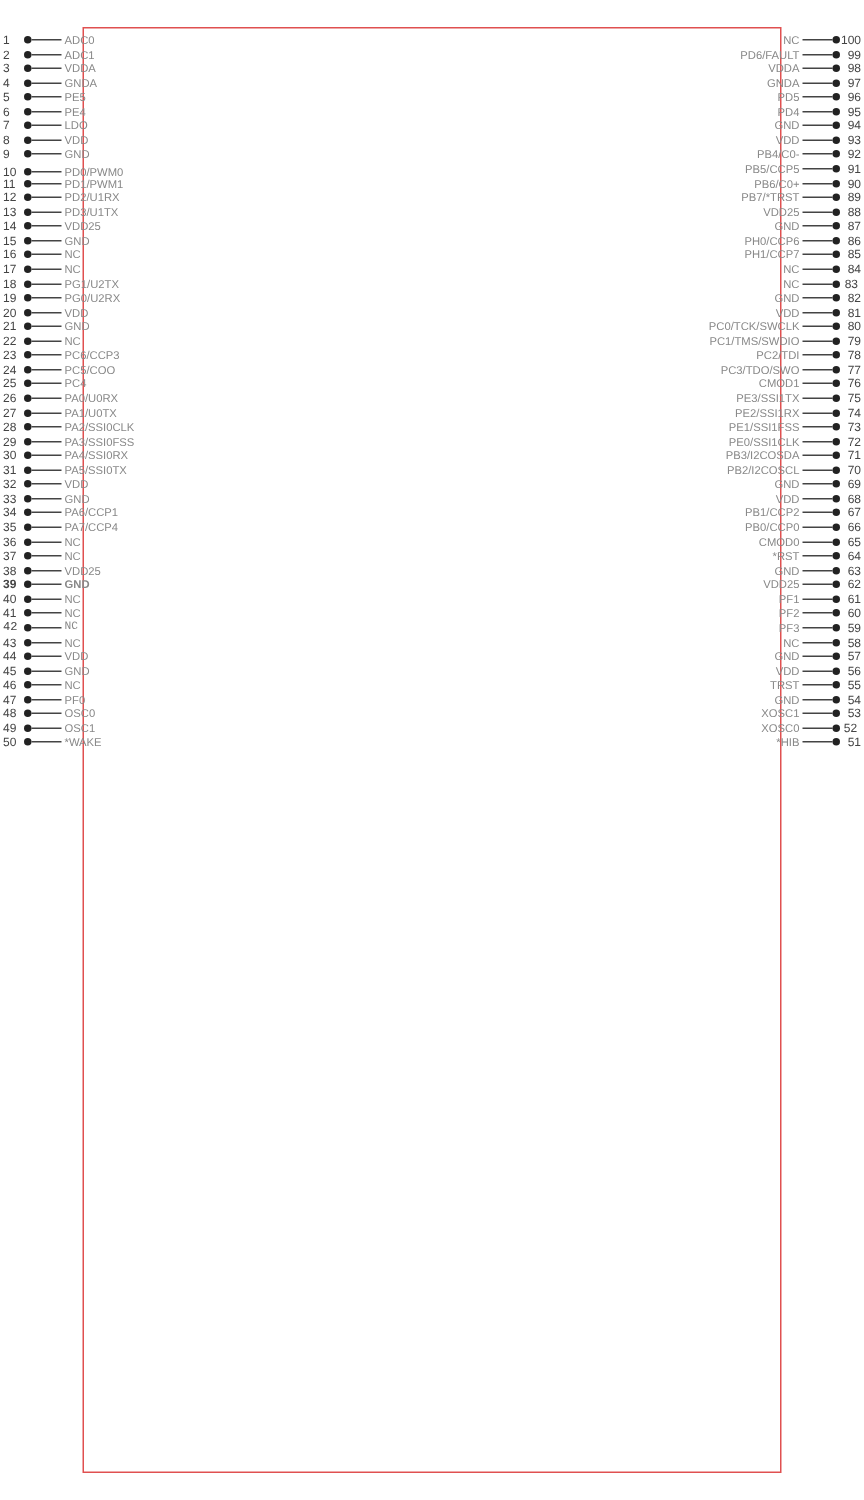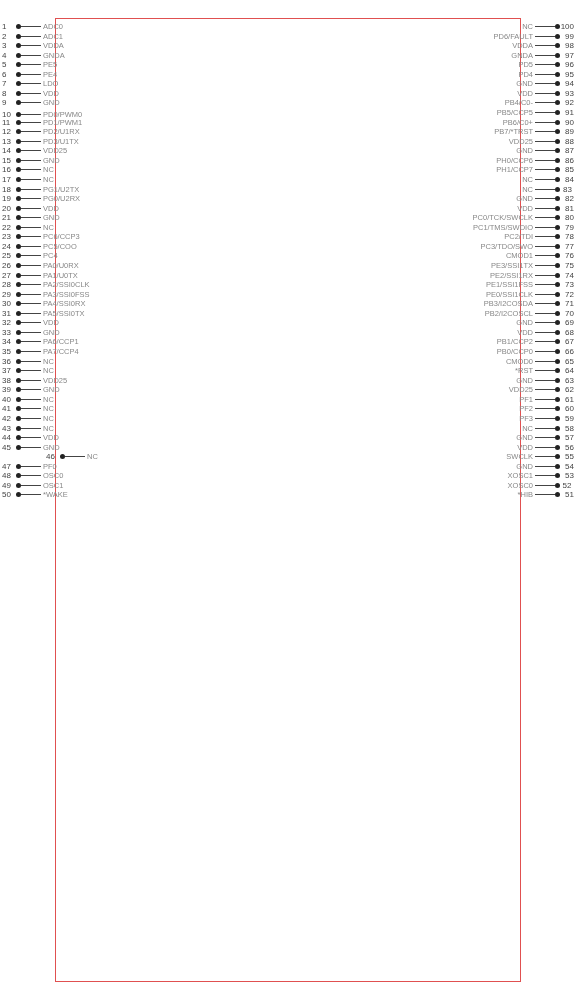--- a/index.html
+++ b/index.html
@@ -295,39 +295,39 @@
       <div class="pin-dot" style="width: 5px; height: 5px; background: rgb(34, 34, 34); border-radius: 50%; flex-shrink: 0;"></div>
       <div class="pin-line" style="width: 20px; height: 1px; background: rgb(68, 68, 68); flex-shrink: 0;"></div>
       <span class="pin-label left" style="font-size: 7.5px; color: rgb(136, 136, 136); padding-left: 2px; white-space: nowrap;">NC</span>
     </div>
     <div class="pin-row left" style="position: absolute; top: 375.72px; left: 0px; width: 56px; display: flex; align-items: center; height: 9px;">
       <span class="pin-number left" style="min-width: 16px; font-size: 8px; color: rgb(68, 68, 68);">38</span>
       <div class="pin-dot" style="width: 5px; height: 5px; background: rgb(34, 34, 34); border-radius: 50%; flex-shrink: 0;"></div>
       <div class="pin-line" style="width: 20px; height: 1px; background: rgb(68, 68, 68); flex-shrink: 0;"></div>
       <span class="pin-label left" style="font-size: 7.5px; color: rgb(136, 136, 136); padding-left: 2px; white-space: nowrap;">VDD25</span>
     </div>
-    <div class="pin-row left" style="position: absolute; top: 385.28px; left: 0px; width: 57px; display: flex; align-items: center; height: 9px;">
+    <div class="pin-row left" style="position: absolute; top: 385.28px; left: 0px; width: 57px; display: flex; align-items: center; height: 9px; font-weight: bold;">
       <span class="pin-number left" style="min-width: 16px; font-size: 8px; color: rgb(68, 68, 68);">39</span>
       <div class="pin-dot" style="width: 5px; height: 5px; background: rgb(34, 34, 34); border-radius: 50%; flex-shrink: 0;"></div>
       <div class="pin-line" style="width: 20px; height: 1px; background: rgb(68, 68, 68); flex-shrink: 0;"></div>
       <span class="pin-label left" style="font-size: 7.5px; color: rgb(136, 136, 136); padding-left: 2px; white-space: nowrap;">GND</span>
     </div>
     <div class="pin-row left" style="position: absolute; top: 394.84px; left: 0px; width: 57px; display: flex; align-items: center; height: 9px;">
       <span class="pin-number left" style="min-width: 16px; font-size: 8px; color: rgb(68, 68, 68);">40</span>
       <div class="pin-dot" style="width: 5px; height: 5px; background: rgb(34, 34, 34); border-radius: 50%; flex-shrink: 0;"></div>
       <div class="pin-line" style="width: 20px; height: 1px; background: rgb(68, 68, 68); flex-shrink: 0;"></div>
       <span class="pin-label left" style="font-size: 7.5px; color: rgb(136, 136, 136); padding-left: 2px; white-space: nowrap;">NC</span>
     </div>
     <div class="pin-row left" style="position: absolute; top: 404.4px; left: 0px; width: 57px; display: flex; align-items: center; height: 9px;">
       <span class="pin-number left" style="min-width: 16px; font-size: 8px; color: rgb(68, 68, 68);">41</span>
       <div class="pin-dot" style="width: 5px; height: 5px; background: rgb(34, 34, 34); border-radius: 50%; flex-shrink: 0;"></div>
       <div class="pin-line" style="width: 20px; height: 1px; background: rgb(68, 68, 68); flex-shrink: 0;"></div>
       <span class="pin-label left" style="font-size: 7.5px; color: rgb(136, 136, 136); padding-left: 2px; white-space: nowrap;">NC</span>
     </div>
-    <div class="pin-row left" style="position: absolute; top: 413.96px; left: 0px; width: 57px; display: flex; align-items: center; height: 9px;">
+    <div class="pin-row left" style="position: absolute; top: 413.96px; left: 0px; width: 57px; display: flex; align-items: center; height: 9px; font-family: Liberation Mono, monospace;">
       <span class="pin-number left" style="min-width: 16px; font-size: 8px; color: rgb(68, 68, 68);">42</span>
       <div class="pin-dot" style="width: 5px; height: 5px; background: rgb(34, 34, 34); border-radius: 50%; flex-shrink: 0;"></div>
       <div class="pin-line" style="width: 20px; height: 1px; background: rgb(68, 68, 68); flex-shrink: 0;"></div>
       <span class="pin-label left" style="font-size: 7.5px; color: rgb(136, 136, 136); padding-left: 2px; white-space: nowrap;">NC</span>
     </div>
     <div class="pin-row left" style="position: absolute; top: 423.52px; left: 0px; width: 57px; display: flex; align-items: center; height: 9px;">
       <span class="pin-number left" style="min-width: 16px; font-size: 8px; color: rgb(68, 68, 68);">43</span>
       <div class="pin-dot" style="width: 5px; height: 5px; background: rgb(34, 34, 34); border-radius: 50%; flex-shrink: 0;"></div>
       <div class="pin-line" style="width: 20px; height: 1px; background: rgb(68, 68, 68); flex-shrink: 0;"></div>
       <span class="pin-label left" style="font-size: 7.5px; color: rgb(136, 136, 136); padding-left: 2px; white-space: nowrap;">NC</span>
@@ -338,21 +338,21 @@
       <div class="pin-line" style="width: 20px; height: 1px; background: rgb(68, 68, 68); flex-shrink: 0;"></div>
       <span class="pin-label left" style="font-size: 7.5px; color: rgb(136, 136, 136); padding-left: 2px; white-space: nowrap;">VDD</span>
     </div>
     <div class="pin-row left" style="position: absolute; top: 442.64px; left: 0px; width: 57px; display: flex; align-items: center; height: 9px;">
       <span class="pin-number left" style="min-width: 16px; font-size: 8px; color: rgb(68, 68, 68);">45</span>
       <div class="pin-dot" style="width: 5px; height: 5px; background: rgb(34, 34, 34); border-radius: 50%; flex-shrink: 0;"></div>
       <div class="pin-line" style="width: 20px; height: 1px; background: rgb(68, 68, 68); flex-shrink: 0;"></div>
       <span class="pin-label left" style="font-size: 7.5px; color: rgb(136, 136, 136); padding-left: 2px; white-space: nowrap;">GND</span>
     </div>
     <div class="pin-row left" style="position: absolute; top: 452.2px; left: 0px; width: 57px; display: flex; align-items: center; height: 9px;">
-      <span class="pin-number left" style="min-width: 16px; font-size: 8px; color: rgb(68, 68, 68); margin-left: 44px;">46</span>
+      <span class="pin-number left" style="min-width: 16px; font-size: 8px; color: rgb(68, 68, 68);">46</span>
       <div class="pin-dot" style="width: 5px; height: 5px; background: rgb(34, 34, 34); border-radius: 50%; flex-shrink: 0;"></div>
       <div class="pin-line" style="width: 20px; height: 1px; background: rgb(68, 68, 68); flex-shrink: 0;"></div>
       <span class="pin-label left" style="font-size: 7.5px; color: rgb(136, 136, 136); padding-left: 2px; white-space: nowrap;">NC</span>
     </div>
     <div class="pin-row left" style="position: absolute; top: 461.76px; left: 0px; width: 57px; display: flex; align-items: center; height: 9px;">
       <span class="pin-number left" style="min-width: 16px; font-size: 8px; color: rgb(68, 68, 68);">47</span>
       <div class="pin-dot" style="width: 5px; height: 5px; background: rgb(34, 34, 34); border-radius: 50%; flex-shrink: 0;"></div>
       <div class="pin-line" style="width: 20px; height: 1px; background: rgb(68, 68, 68); flex-shrink: 0;"></div>
       <span class="pin-label left" style="font-size: 7.5px; color: rgb(136, 136, 136); padding-left: 2px; white-space: nowrap;">PF0</span>
     </div>
@@ -641,21 +641,21 @@
     <div class="pin-row right" style="position: absolute; top: 442.64px; right: 0px; width: 57px; display: flex; align-items: center; flex-direction: row-reverse; height: 9px;">
       <span class="pin-number right" style="min-width: 16px; font-size: 8px; color: rgb(68, 68, 68); text-align: right; padding-right: 2px;">56</span>
       <div class="pin-dot" style="width: 5px; height: 5px; background: rgb(34, 34, 34); border-radius: 50%; flex-shrink: 0;"></div>
       <div class="pin-line" style="width: 20px; height: 1px; background: rgb(68, 68, 68); flex-shrink: 0;"></div>
       <span class="pin-label right" style="font-size: 7.5px; color: rgb(136, 136, 136); padding-right: 2px; white-space: nowrap; text-align: right;">VDD</span>
     </div>
     <div class="pin-row right" style="position: absolute; top: 452.2px; right: 0px; width: 57px; display: flex; align-items: center; flex-direction: row-reverse; height: 9px;">
       <span class="pin-number right" style="min-width: 16px; font-size: 8px; color: rgb(68, 68, 68); text-align: right; padding-right: 2px;">55</span>
       <div class="pin-dot" style="width: 5px; height: 5px; background: rgb(34, 34, 34); border-radius: 50%; flex-shrink: 0;"></div>
       <div class="pin-line" style="width: 20px; height: 1px; background: rgb(68, 68, 68); flex-shrink: 0;"></div>
-      <span class="pin-label right" style="font-size: 7.5px; color: rgb(136, 136, 136); padding-right: 2px; white-space: nowrap; text-align: right;">SWCLK</span>
+      <span class="pin-label right" style="font-size: 7.5px; color: rgb(136, 136, 136); padding-right: 2px; white-space: nowrap; text-align: right;">TRST</span>
     </div>
     <div class="pin-row right" style="position: absolute; top: 461.76px; right: 0px; width: 57px; display: flex; align-items: center; flex-direction: row-reverse; height: 9px;">
       <span class="pin-number right" style="min-width: 16px; font-size: 8px; color: rgb(68, 68, 68); text-align: right; padding-right: 2px;">54</span>
       <div class="pin-dot" style="width: 5px; height: 5px; background: rgb(34, 34, 34); border-radius: 50%; flex-shrink: 0;"></div>
       <div class="pin-line" style="width: 20px; height: 1px; background: rgb(68, 68, 68); flex-shrink: 0;"></div>
       <span class="pin-label right" style="font-size: 7.5px; color: rgb(136, 136, 136); padding-right: 2px; white-space: nowrap; text-align: right;">GND</span>
     </div>
     <div class="pin-row right" style="position: absolute; top: 471.32px; right: 0px; width: 57px; display: flex; align-items: center; flex-direction: row-reverse; height: 9px;">
       <span class="pin-number right" style="min-width: 16px; font-size: 8px; color: rgb(68, 68, 68); text-align: right; padding-right: 2px;">53</span>
       <div class="pin-dot" style="width: 5px; height: 5px; background: rgb(34, 34, 34); border-radius: 50%; flex-shrink: 0;"></div>

